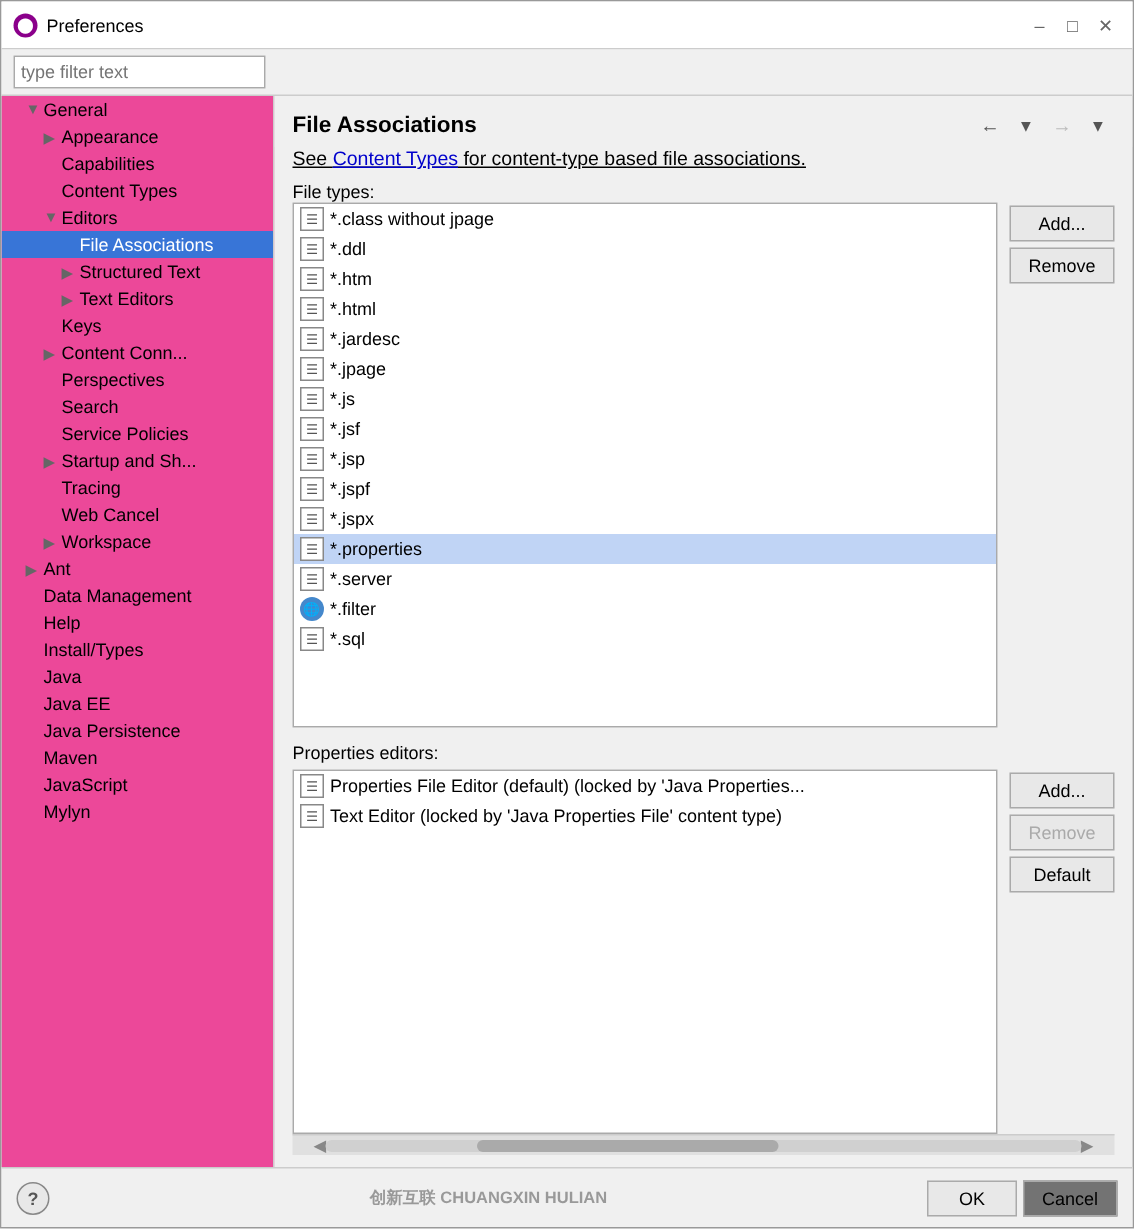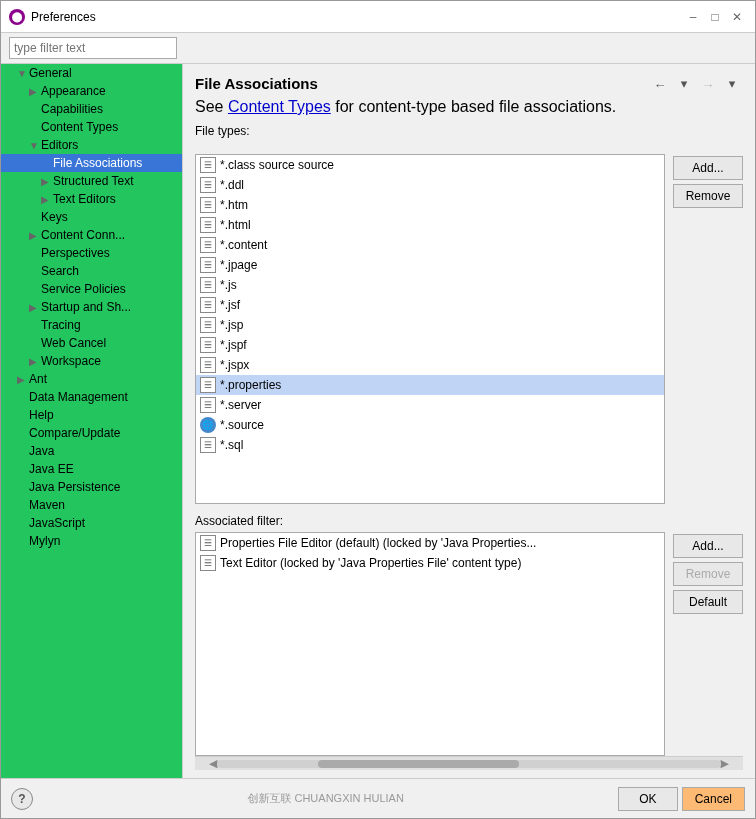--- a/index.html
+++ b/index.html
@@ -84,21 +84,21 @@
     .main-content {
       display: flex;
       flex: 1;
       overflow: hidden;
     }
 
     
     .sidebar {
       width: 182px;
       min-width: 182px;
-      background: #22c55e;
+      background: #ec4899;
       border-right: 1px solid #ccc;
       overflow-y: auto;
       overflow-x: hidden;
     }
     .sidebar-item {
       display: flex;
       align-items: center;
       padding: 2px 0;
       cursor: pointer;
       white-space: nowrap;
@@ -161,33 +161,34 @@
     .toolbar-btn.disabled { color: #bbb; cursor: default; }
 
     .panel-body {
       flex: 1;
       padding: 0 12px 8px;
       display: flex;
       flex-direction: column;
       overflow: hidden;
     }
     .content-types-link {
-      font-size: 16px;
+      font-size: 13px;
       margin-bottom: 8px;
       color: #000;
+      text-decoration: underline;
     }
     .content-types-link a {
       color: #0000cc;
       text-decoration: underline;
       cursor: pointer;
     }
 
     .file-types-label {
       font-size: 12px;
-      margin-bottom: 16px;
+      margin-bottom: 0;
       color: #000;
     }
 
     .file-types-area {
       display: flex;
       gap: 8px;
       margin-bottom: 10px;
       height: 350px;
     }
     .file-list-container {
@@ -309,21 +310,21 @@
     }
     .ok-btn {
       padding: 4px 20px;
       background: #e8e8e8;
       border: 1px solid #aaa;
       cursor: pointer;
       font-size: 12px;
     }
     .cancel-btn {
       padding: 4px 12px;
-      background: #fdba74;
+      background: #737373;
       border: 1px solid #aaa;
       cursor: pointer;
       font-size: 12px;
     }
 
     .scrollbar-h {
       height: 14px;
       background: #e0e0e0;
       border-top: 1px solid #ccc;
       display: flex;
@@ -345,20 +346,21 @@
       background: #aaa;
       border-radius: 4px;
     }
 
     .logo-area {
       display: flex;
       align-items: flex-end;
       gap: 4px;
       font-size: 11px;
       color: #888;
+      font-weight: bold;
     }
   </style>
 </head>
 <body>
 
 <div class="window">
 
   <div class="title-bar">
     <div class="title-bar-icon">⬤</div>
     <span class="title-bar-text">Preferences</span>
@@ -452,21 +454,21 @@
       <div class="sidebar-item indent1">
         <span class="tree-arrow empty"></span>
         <span class="sidebar-label">Data Management</span>
       </div>
       <div class="sidebar-item indent1">
         <span class="tree-arrow empty"></span>
         <span class="sidebar-label">Help</span>
       </div>
       <div class="sidebar-item indent1">
         <span class="tree-arrow empty"></span>
-        <span class="sidebar-label">Compare/Update</span>
+        <span class="sidebar-label">Install/Types</span>
       </div>
       <div class="sidebar-item indent1">
         <span class="tree-arrow empty"></span>
         <span class="sidebar-label">Java</span>
       </div>
       <div class="sidebar-item indent1">
         <span class="tree-arrow empty"></span>
         <span class="sidebar-label">Java EE</span>
       </div>
       <div class="sidebar-item indent1">
@@ -502,37 +504,37 @@
         <div class="content-types-link">
           See <a>Content Types</a> for content-type based file associations.
         </div>
 
         <div class="file-types-label">File types:</div>
 
         <div class="file-types-area">
           <div class="file-list-container">
             <div class="file-list-item">
               <span class="file-icon file-icon-doc">☰</span>
-              <span>*.class source source</span>
+              <span>*.class without jpage</span>
             </div>
             <div class="file-list-item">
               <span class="file-icon file-icon-doc">☰</span>
               <span>*.ddl</span>
             </div>
             <div class="file-list-item">
               <span class="file-icon file-icon-doc">☰</span>
               <span>*.htm</span>
             </div>
             <div class="file-list-item">
               <span class="file-icon file-icon-doc">☰</span>
               <span>*.html</span>
             </div>
             <div class="file-list-item">
               <span class="file-icon file-icon-doc">☰</span>
-              <span>*.content</span>
+              <span>*.jardesc</span>
             </div>
             <div class="file-list-item">
               <span class="file-icon file-icon-doc">☰</span>
               <span>*.jpage</span>
             </div>
             <div class="file-list-item">
               <span class="file-icon file-icon-doc">☰</span>
               <span>*.js</span>
             </div>
             <div class="file-list-item">
@@ -554,35 +556,35 @@
             <div class="file-list-item selected">
               <span class="file-icon file-icon-doc">☰</span>
               <span>*.properties</span>
             </div>
             <div class="file-list-item">
               <span class="file-icon file-icon-doc">☰</span>
               <span>*.server</span>
             </div>
             <div class="file-list-item">
               <span class="file-icon file-icon-globe">🌐</span>
-              <span>*.source</span>
+              <span>*.filter</span>
             </div>
             <div class="file-list-item">
               <span class="file-icon file-icon-doc">☰</span>
               <span>*.sql</span>
             </div>
           </div>
           <div class="buttons-col">
             <button class="action-btn">Add...</button>
             <button class="action-btn">Remove</button>
           </div>
         </div>
 
         <div class="assoc-section">
-          <div class="assoc-label">Associated filter:</div>
+          <div class="assoc-label">Properties editors:</div>
           <div class="assoc-area">
             <div class="assoc-list-container">
               <div class="assoc-list-item">
                 <span class="file-icon file-icon-doc">☰</span>
                 <span>Properties File Editor (default) (locked by 'Java Properties...</span>
               </div>
               <div class="assoc-list-item">
                 <span class="file-icon file-icon-doc">☰</span>
                 <span>Text Editor (locked by 'Java Properties File' content type)</span>
               </div>

